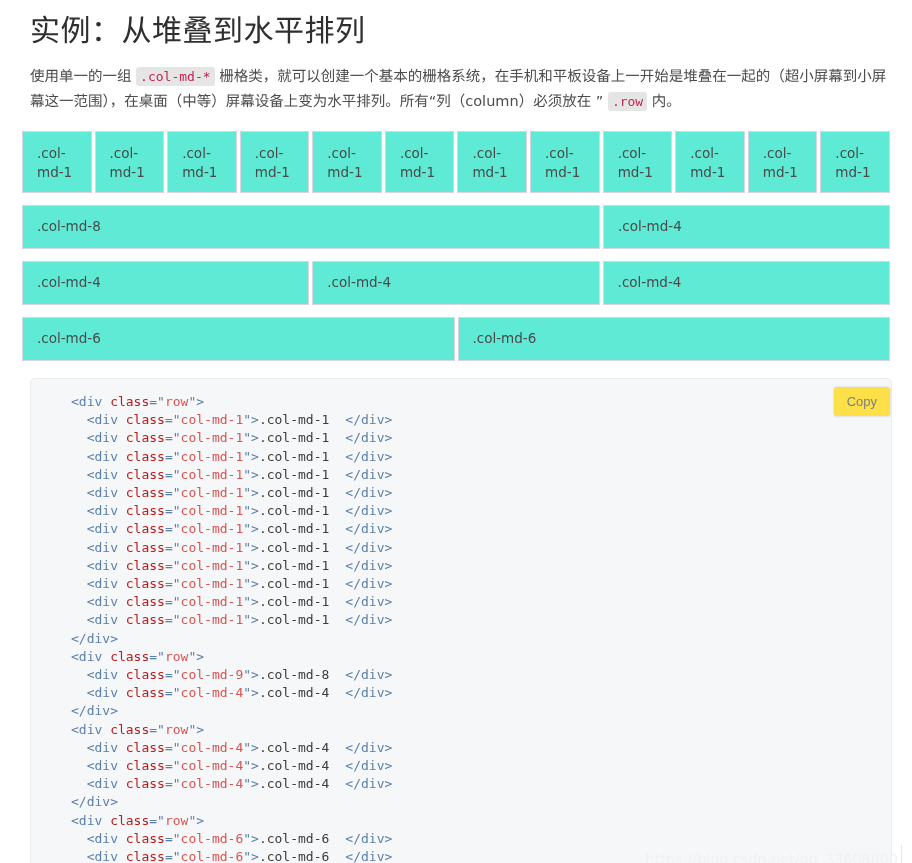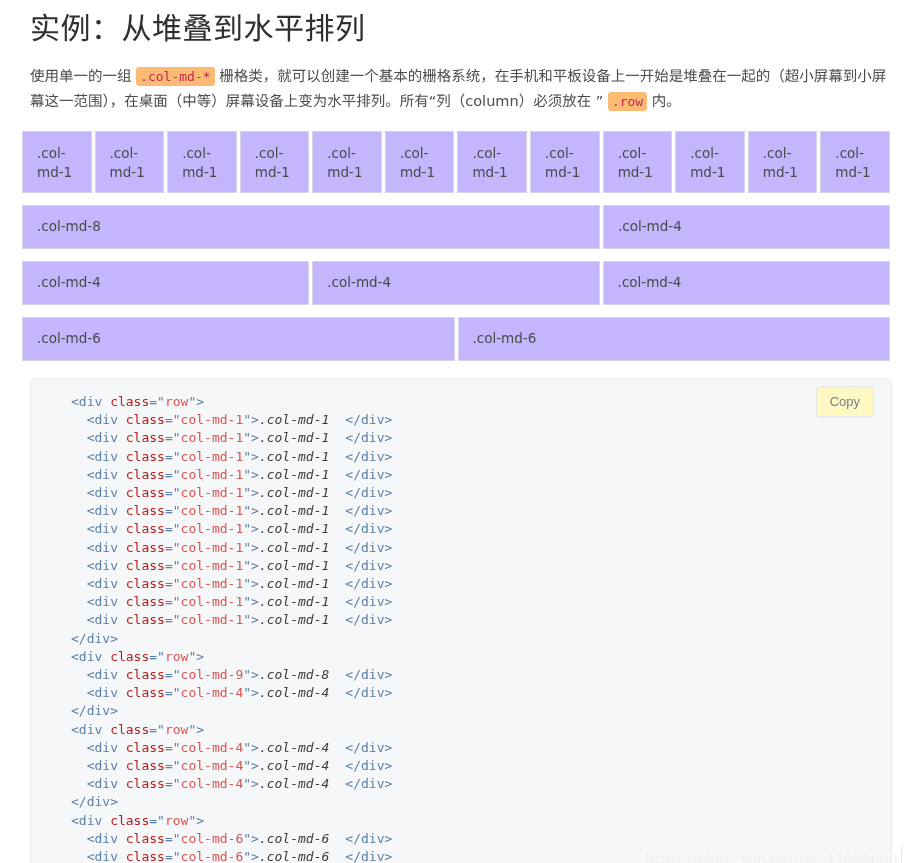--- a/index.html
+++ b/index.html
@@ -26,56 +26,56 @@
   }
 
   
   .page-title {
     font-size: 30px;
     font-weight: 400;
     color: #2f2f2f;
     letter-spacing: 0.5px;
     margin: 10px 0 12px 8px;
     line-height: 42px;
-    font-family: Liberation Mono, monospace;
+    font-family: Liberation Sans, sans-serif;
   }
 
   
   .intro {
     font-size: 14.5px;
     line-height: 25px;
     color: #4c4c4c;
     margin: 9px 0 0 8px;
     max-width: 862px;
     font-family: "DejaVu Sans", "Liberation Sans", sans-serif;
   }
   .inline-code {
     font-family: "DejaVu Sans Mono", "Liberation Mono", monospace;
     font-size: 13px;
     color: #c7254e;
-    background-color: #fdba74;
+    background-color: #e5e5e5;
     padding: 2px 4px;
     border-radius: 3px;
     white-space: nowrap;
   }
 
   
   .grid-demo {
     margin-top: 17px;
   }
   .row {
     display: flex;
     width: 868px;
     margin: 0 0 12px 0;
     box-sizing: border-box;
   }
   .row:last-child { margin-bottom: 0; }
 
   .col {
-    background-color: #c4b5fd;
+    background-color: #5eead4;
     border: 1px solid #d8d4e6;
     box-sizing: border-box;
     color: #4a4a4a;
     font-size: 13.5px;
     font-family: "DejaVu Sans", "Liberation Sans", sans-serif;
     padding: 12px 10px;
     min-height: 34px;
     margin-right: 3px;
     line-height: 19px;
   }
@@ -119,27 +119,27 @@
     font-size: 13px;
     line-height: 18.2px;
     color: #333333;
     white-space: pre;
     tab-size: 2;
   }
   .tok-tag   { color: #5a7fa8; margin-left: 16px; }
   .tok-attr  { color: #b91c1c; }
   .tok-punct { color: #5a7fa8; }
   .tok-str   { color: #d9534f; }
-  .tok-text  { color: #3b3b3b; font-style: italic; }
+  .tok-text  { color: #3b3b3b; }
 
   .copy-btn {
     position: absolute;
     top: 8px;
-    right: 18px;
-    background: #fef9c3;
+    right: 1px;
+    background: #fde047;
     border: 1px solid #e6e6e6;
     border-radius: 4px;
     color: #7a7f87;
     font-size: 13px;
     font-family: "Liberation Sans", "DejaVu Sans", sans-serif;
     padding: 6px 13px;
     cursor: pointer;
     line-height: 17px;
     box-shadow: 0 1px 1px rgba(0,0,0,0.03);
   }

